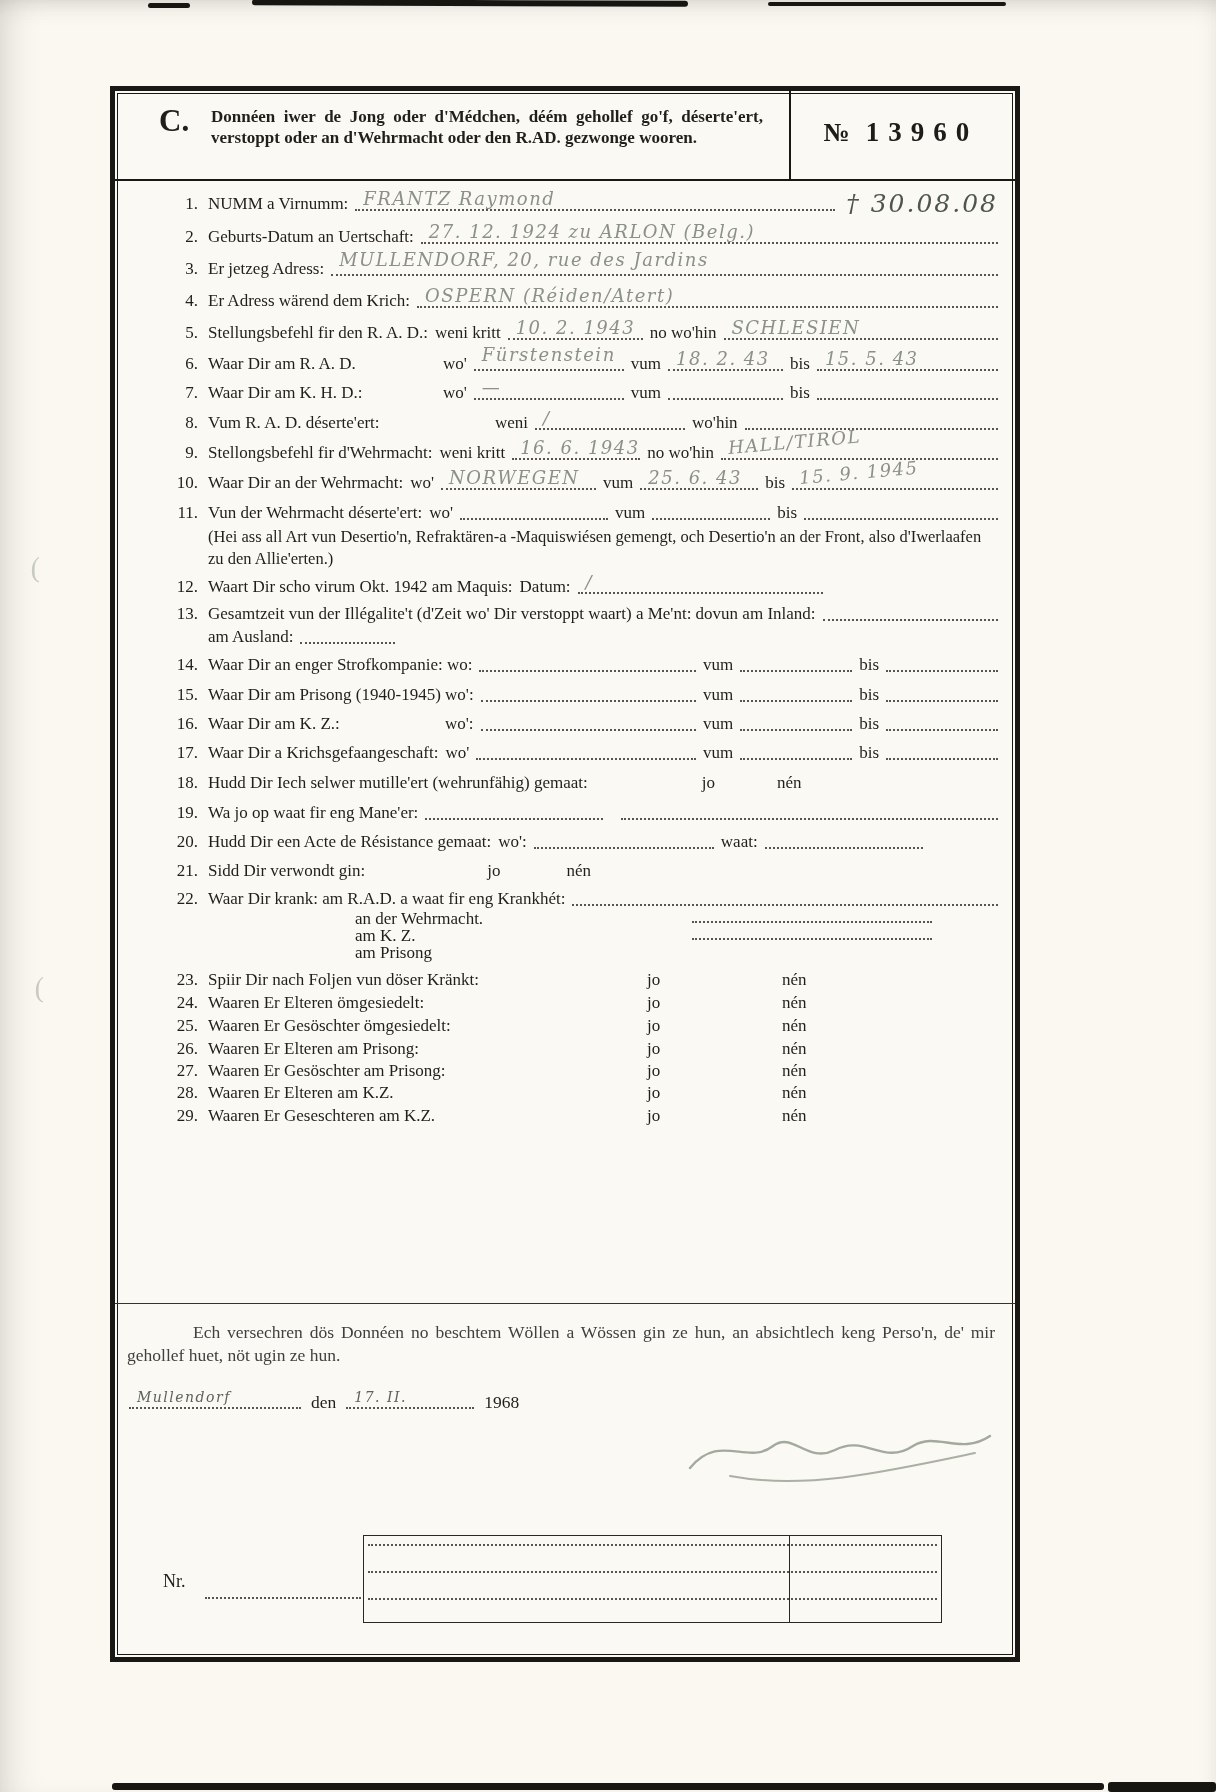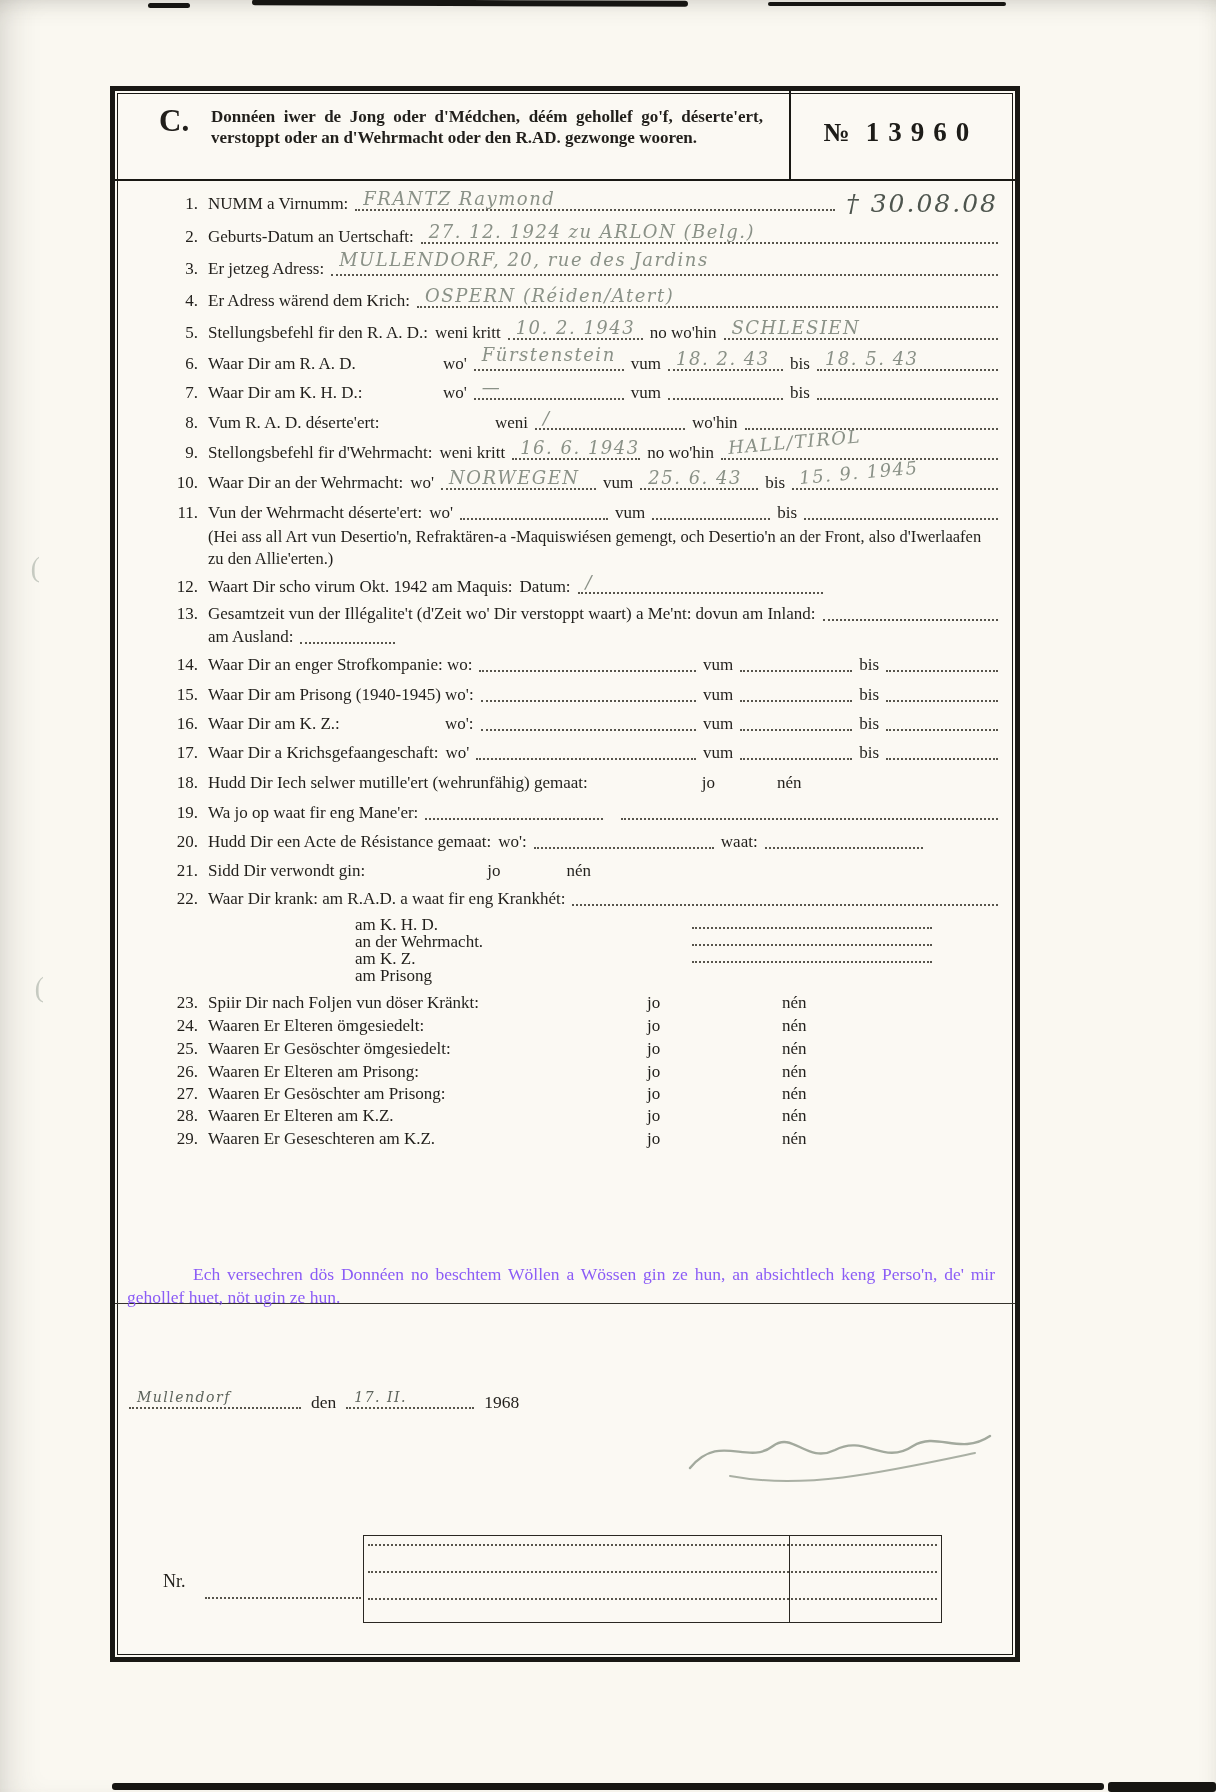--- a/index.html
+++ b/index.html
@@ -41,21 +41,21 @@
   .hand.med{font-size:14px;}
   .hand.dark{color:#5c635b;}
   .hand.raise{bottom:5px;}
   .hand.tilt{transform:rotate(-5deg);transform-origin:left bottom;}
   .inlinehand{position:relative;line-height:22px;flex:0 0 auto;margin-left:4px;}
   .row.note{display:block;padding-left:48px;line-height:22px;font-size:16.5px;}
   .row.tight .lbl{line-height:17px;}
   .row.tight .num{line-height:17px;}
   
   .rule2{position:absolute;left:0;top:1212px;width:100%;height:1px;background:#35332c;}
-  .declaration{position:absolute;left:12px;top:1172px;width:868px;font-size:17.5px;line-height:23px;color:#8b5cf6;text-align:justify;text-indent:66px;}
+  .declaration{position:absolute;left:12px;top:1230px;width:868px;font-size:17.5px;line-height:23px;color:#404040;text-align:justify;text-indent:66px;}
   .dateline{position:absolute;left:14px;top:1300px;display:flex;align-items:flex-end;gap:10px;font-size:17.5px;color:#211f1b;}
   .dfill{position:relative;width:172px;height:1px;border-bottom:2px dotted #57554c;margin-bottom:4px;}
   .dfill .hand{position:absolute;left:8px;bottom:2px;white-space:nowrap;}
   .dfill2{width:128px;}
   .plbl{line-height:22px;}
   .signature{position:absolute;left:560px;top:1315px;}
   .nr-label{position:absolute;left:48px;top:1480px;font-size:18px;color:#211f1b;}
   .nr-dots{position:absolute;left:90px;top:1506px;width:156px;border-bottom:2px dotted #57554c;}
   .fbox{position:absolute;left:248px;top:1444px;width:577px;height:86px;border:1px solid #2a2822;}
   .fbox-div{position:absolute;left:425px;top:0;width:1px;height:100%;background:#2a2822;}
@@ -143,21 +143,21 @@
             <span class="lbl">wo'</span>
             <span class="fill" style="flex: 0 0 150px;">
               <span class="hand raise">Fürstenstein</span>
             </span>
             <span class="lbl">vum</span>
             <span class="fill" style="flex: 0 0 115px;">
               <span class="hand">18. 2. 43</span>
             </span>
             <span class="lbl">bis</span>
             <span class="fill grow">
-              <span class="hand">18. 5. 43</span>
+              <span class="hand">15. 5. 43</span>
             </span>
           </span>
         </div>
         <div class="row" style="margin-top: 7px;">
           <span class="num">7.</span>
           <span class="rc">
             <span class="lbl" style="flex: 0 0 228px;">Waar Dir am K. H. D.:</span>
             <span class="lbl">wo'</span>
             <span class="fill" style="flex: 0 0 150px;">
               <span class="hand">—</span>
@@ -332,28 +332,20 @@
             <span class="lbl">jo</span>
             <span class="sp" style="flex: 0 0 52px;"></span>
             <span class="lbl">nén</span>
           </span>
         </div>
         <div class="row" style="margin-top: 6px;">
           <span class="num">22.</span>
           <span class="rc">
             <span class="lbl">Waar Dir krank: am R.A.D. a waat fir eng Krankhét:</span>
             <span class="fill grow"></span>
-          </span>
-        </div>
-        <div class="row tight" style="margin-top: 6px;">
-          <span class="num"></span>
-          <span class="rc">
-            <span class="sp" style="flex: 0 0 140px;"></span>
-            <span class="lbl" style="flex: 0 0 330px;">am K. H. D.</span>
-            <span class="fill" style="flex: 0 0 240px;"></span>
           </span>
         </div>
         <div class="row tight" style="margin-top: 0px;">
           <span class="num"></span>
           <span class="rc">
             <span class="sp" style="flex: 0 0 140px;"></span>
             <span class="lbl" style="flex: 0 0 330px;">an der Wehrmacht.</span>
             <span class="fill" style="flex: 0 0 240px;"></span>
           </span>
         </div>

